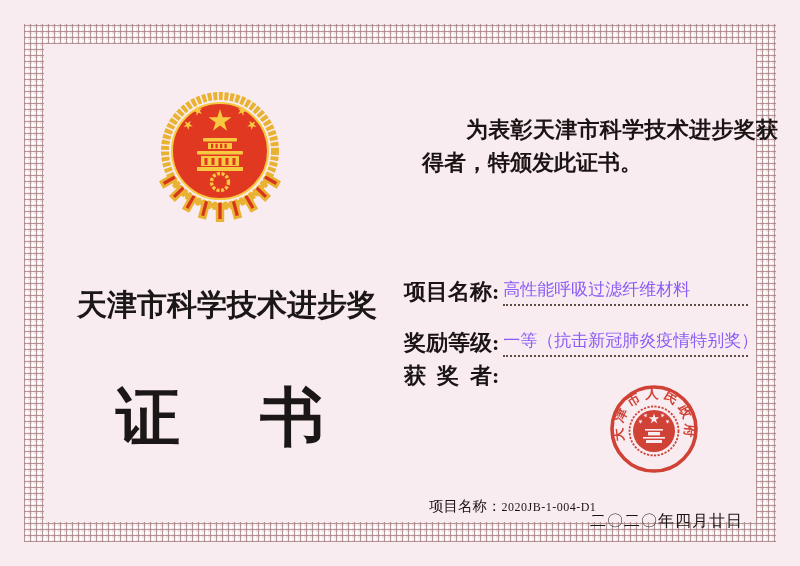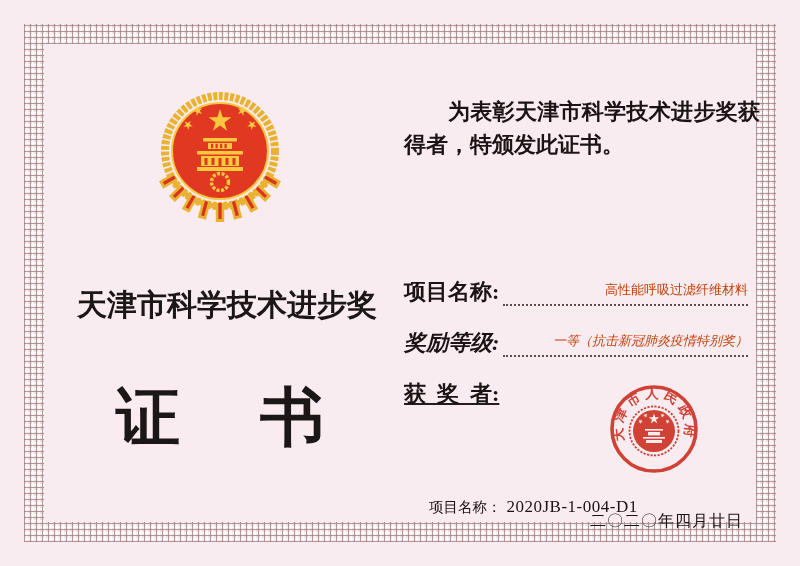--- a/index.html
+++ b/index.html
@@ -27,50 +27,50 @@
     position:absolute; left:62px; top:288px; width:330px; text-align:center;
     font-family:"Liberation Sans", sans-serif; font-weight:bold;
     font-size:30px; line-height:34px; color:#1c1717; white-space:nowrap;
   }
   .cert-title{
     position:absolute; left:116px; top:384px;
     font-family:"Liberation Sans", sans-serif; font-weight:bold;
     font-size:64px; line-height:1.05; letter-spacing:80px; white-space:nowrap; color:#1c1717;
   }
   .intro{
-    position:absolute; left:404px; top:95px; width:356px; margin:0;
+    position:absolute; left:404px; top:95px; width:356px; margin:18px;
     font-size:22px; font-weight:bold; line-height:33px; text-indent:2em;
     color:#1b1414; text-align:justify;
   }
   .field{
     position:absolute; left:404px; width:344px;
     display:flex; align-items:flex-end;
   }
-  .f1{ top:237px; } .f2{ top:288px;font-style:italic; } .f3{ top:339px;text-decoration:underline; }
+  .f1{ top:237px; } .f2{ top:288px; } .f3{ top:321px; }
   .flabel{
     font-size:22px; font-weight:bold; line-height:29px;
     white-space:pre; color:#1b1414; flex:none;margin-top:40px;
   }
   .fvalue{
     flex:1; margin-left:4px; padding-bottom:2px;
     border-bottom:2px dotted #5b4c46;
-    font-size:13px; line-height:24px; text-align:right;
-    color:#c2410c; white-space:nowrap; overflow:hidden;
+    font-size:17px; line-height:24px; text-align:left;
+    color:#8b5cf6; white-space:nowrap; overflow:hidden;
   }
   .date{
     position:absolute; left:590px; top:466px;
     font-size:16px; letter-spacing:1px; color:#1b1414; white-space:nowrap;margin-top:45px;
   }
   .seal{ position:absolute; left:594px; top:369px; width:120px; height:120px; opacity:.95; }
   .seal svg{ width:100%; height:100%; display:block; }
   .serial{
     position:absolute; left:429px; top:497px;
     font-size:14.5px; color:#1b1414; white-space:nowrap;
   }
-  .serial .num{ margin-left:5px; font-size:17px; letter-spacing:.5px; }
+  .serial .num{ font-size:12px; letter-spacing:.5px; }
   .hiddefs{ position:absolute; width:0; height:0; }
 </style>
 </head>
 <body>
 
 <div class="page">
   <div class="band"></div>
   <div class="inner"></div>
 
   <svg class="hiddefs" aria-hidden="true">

